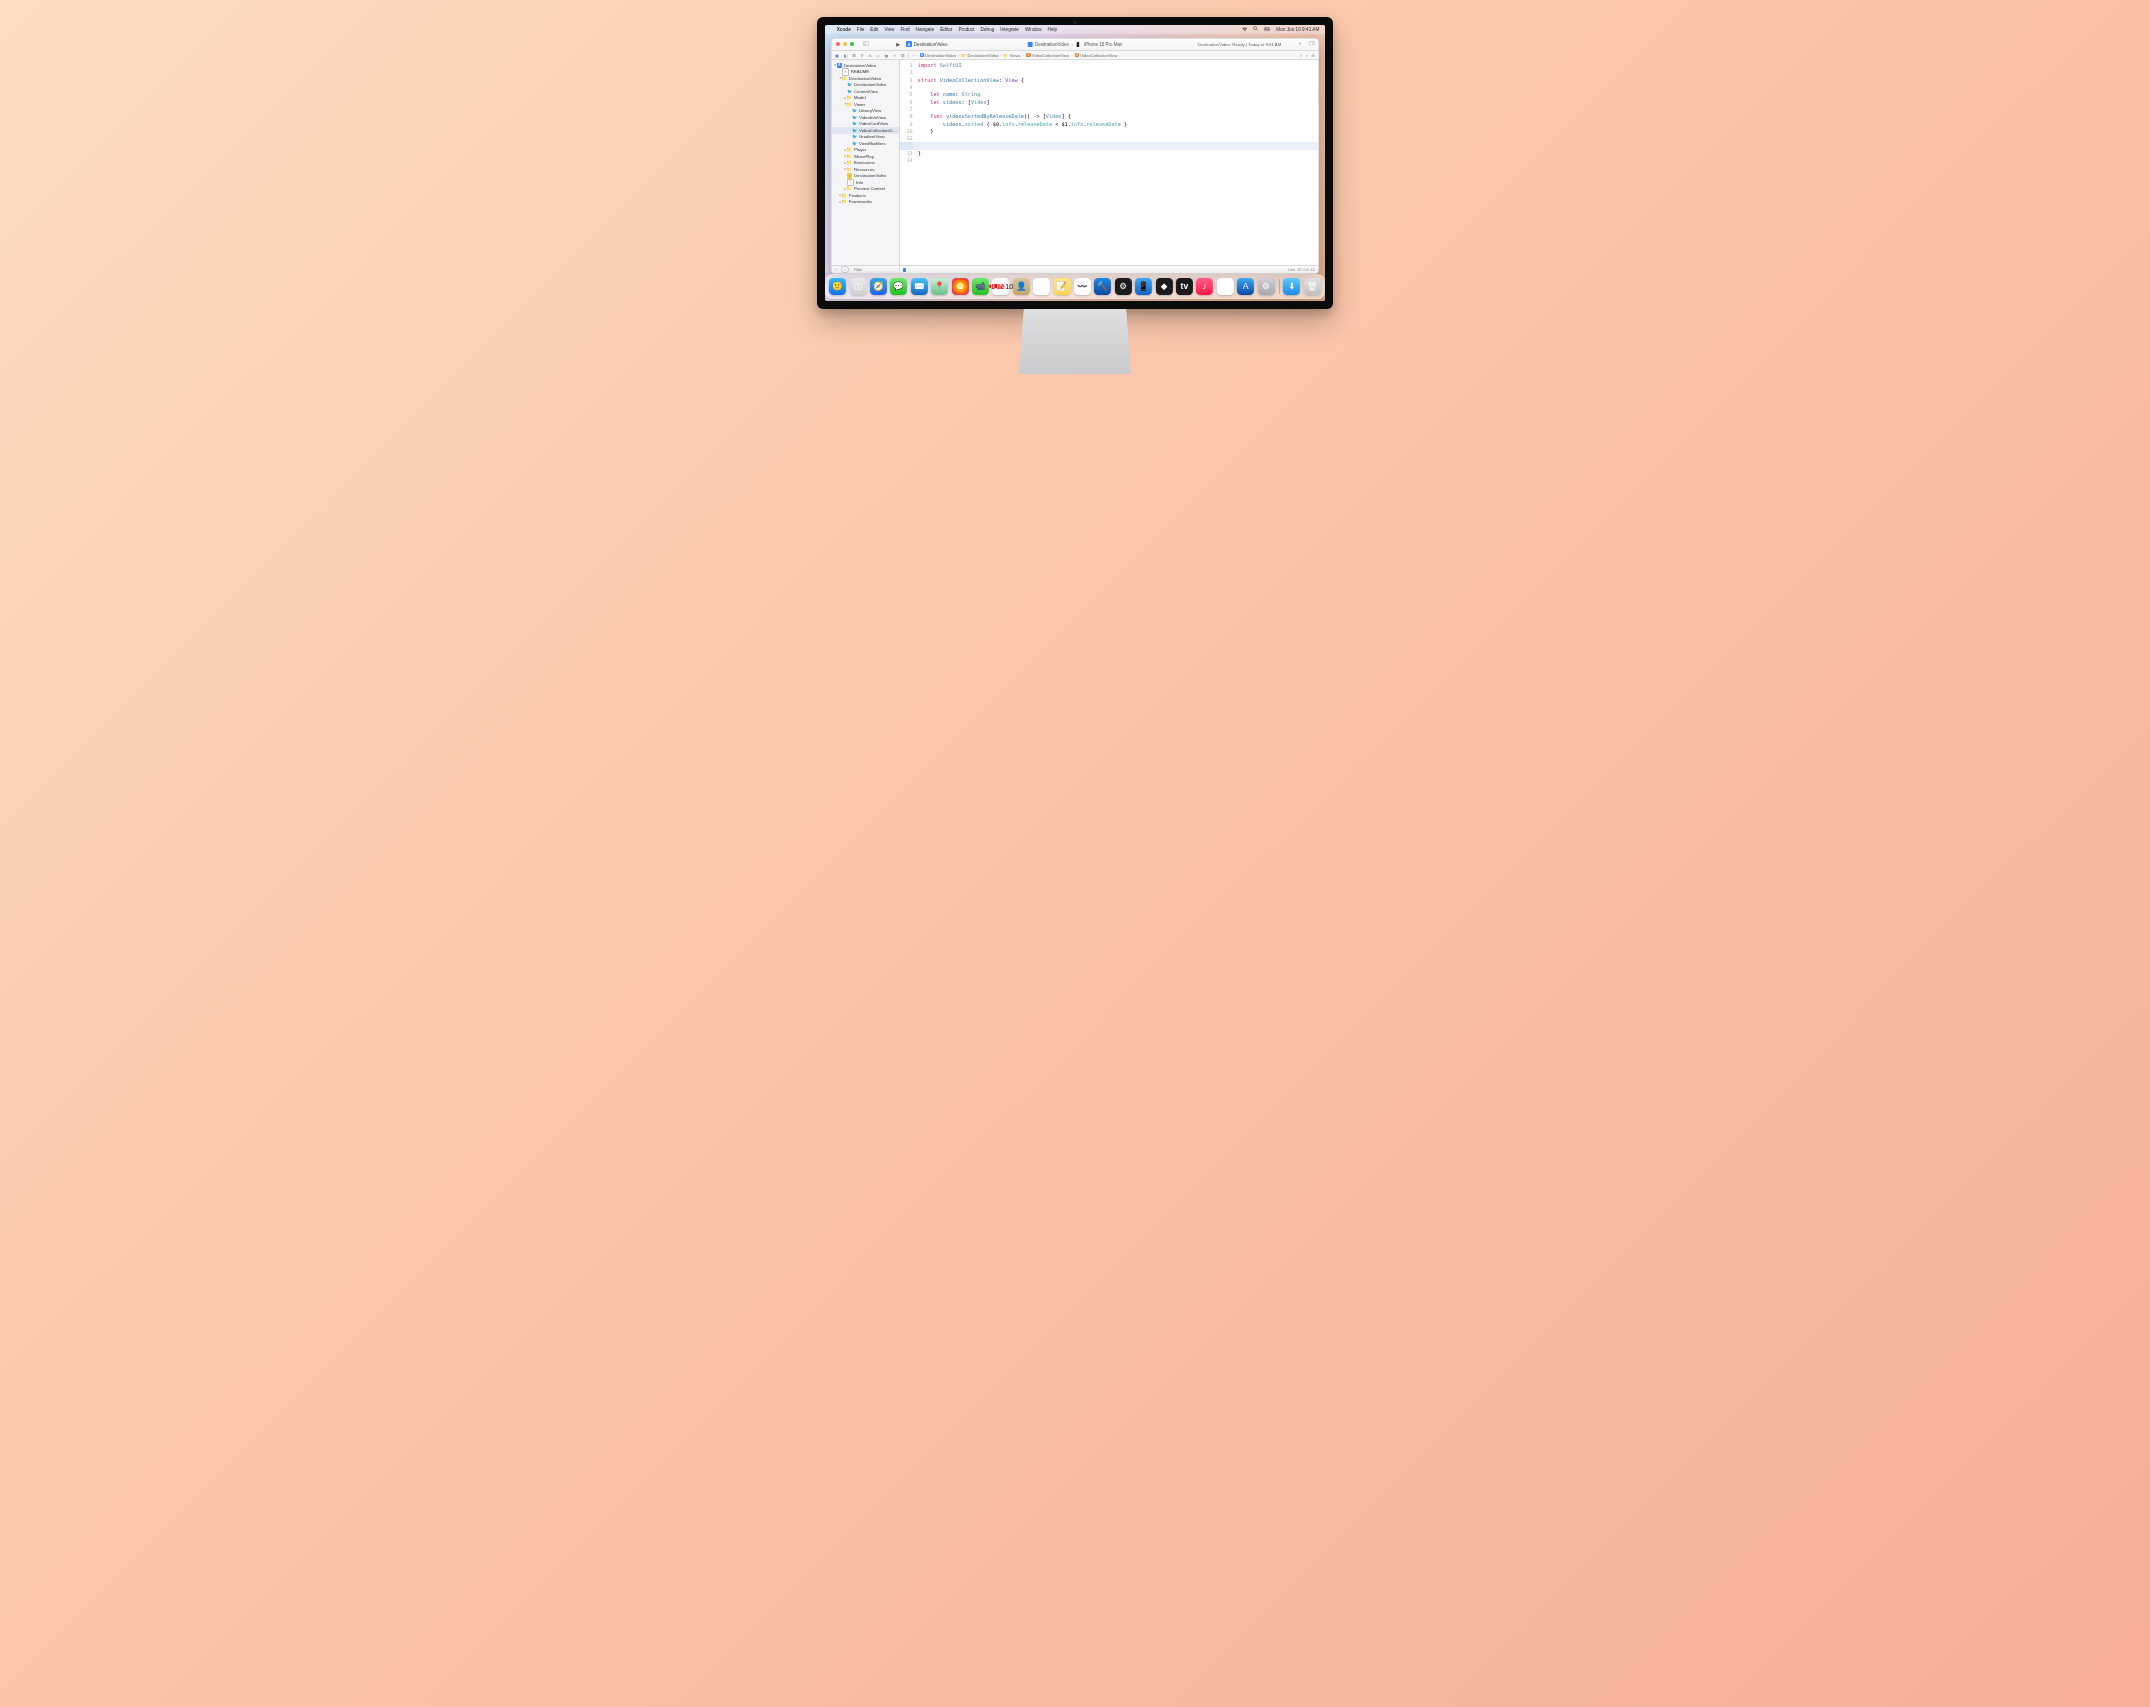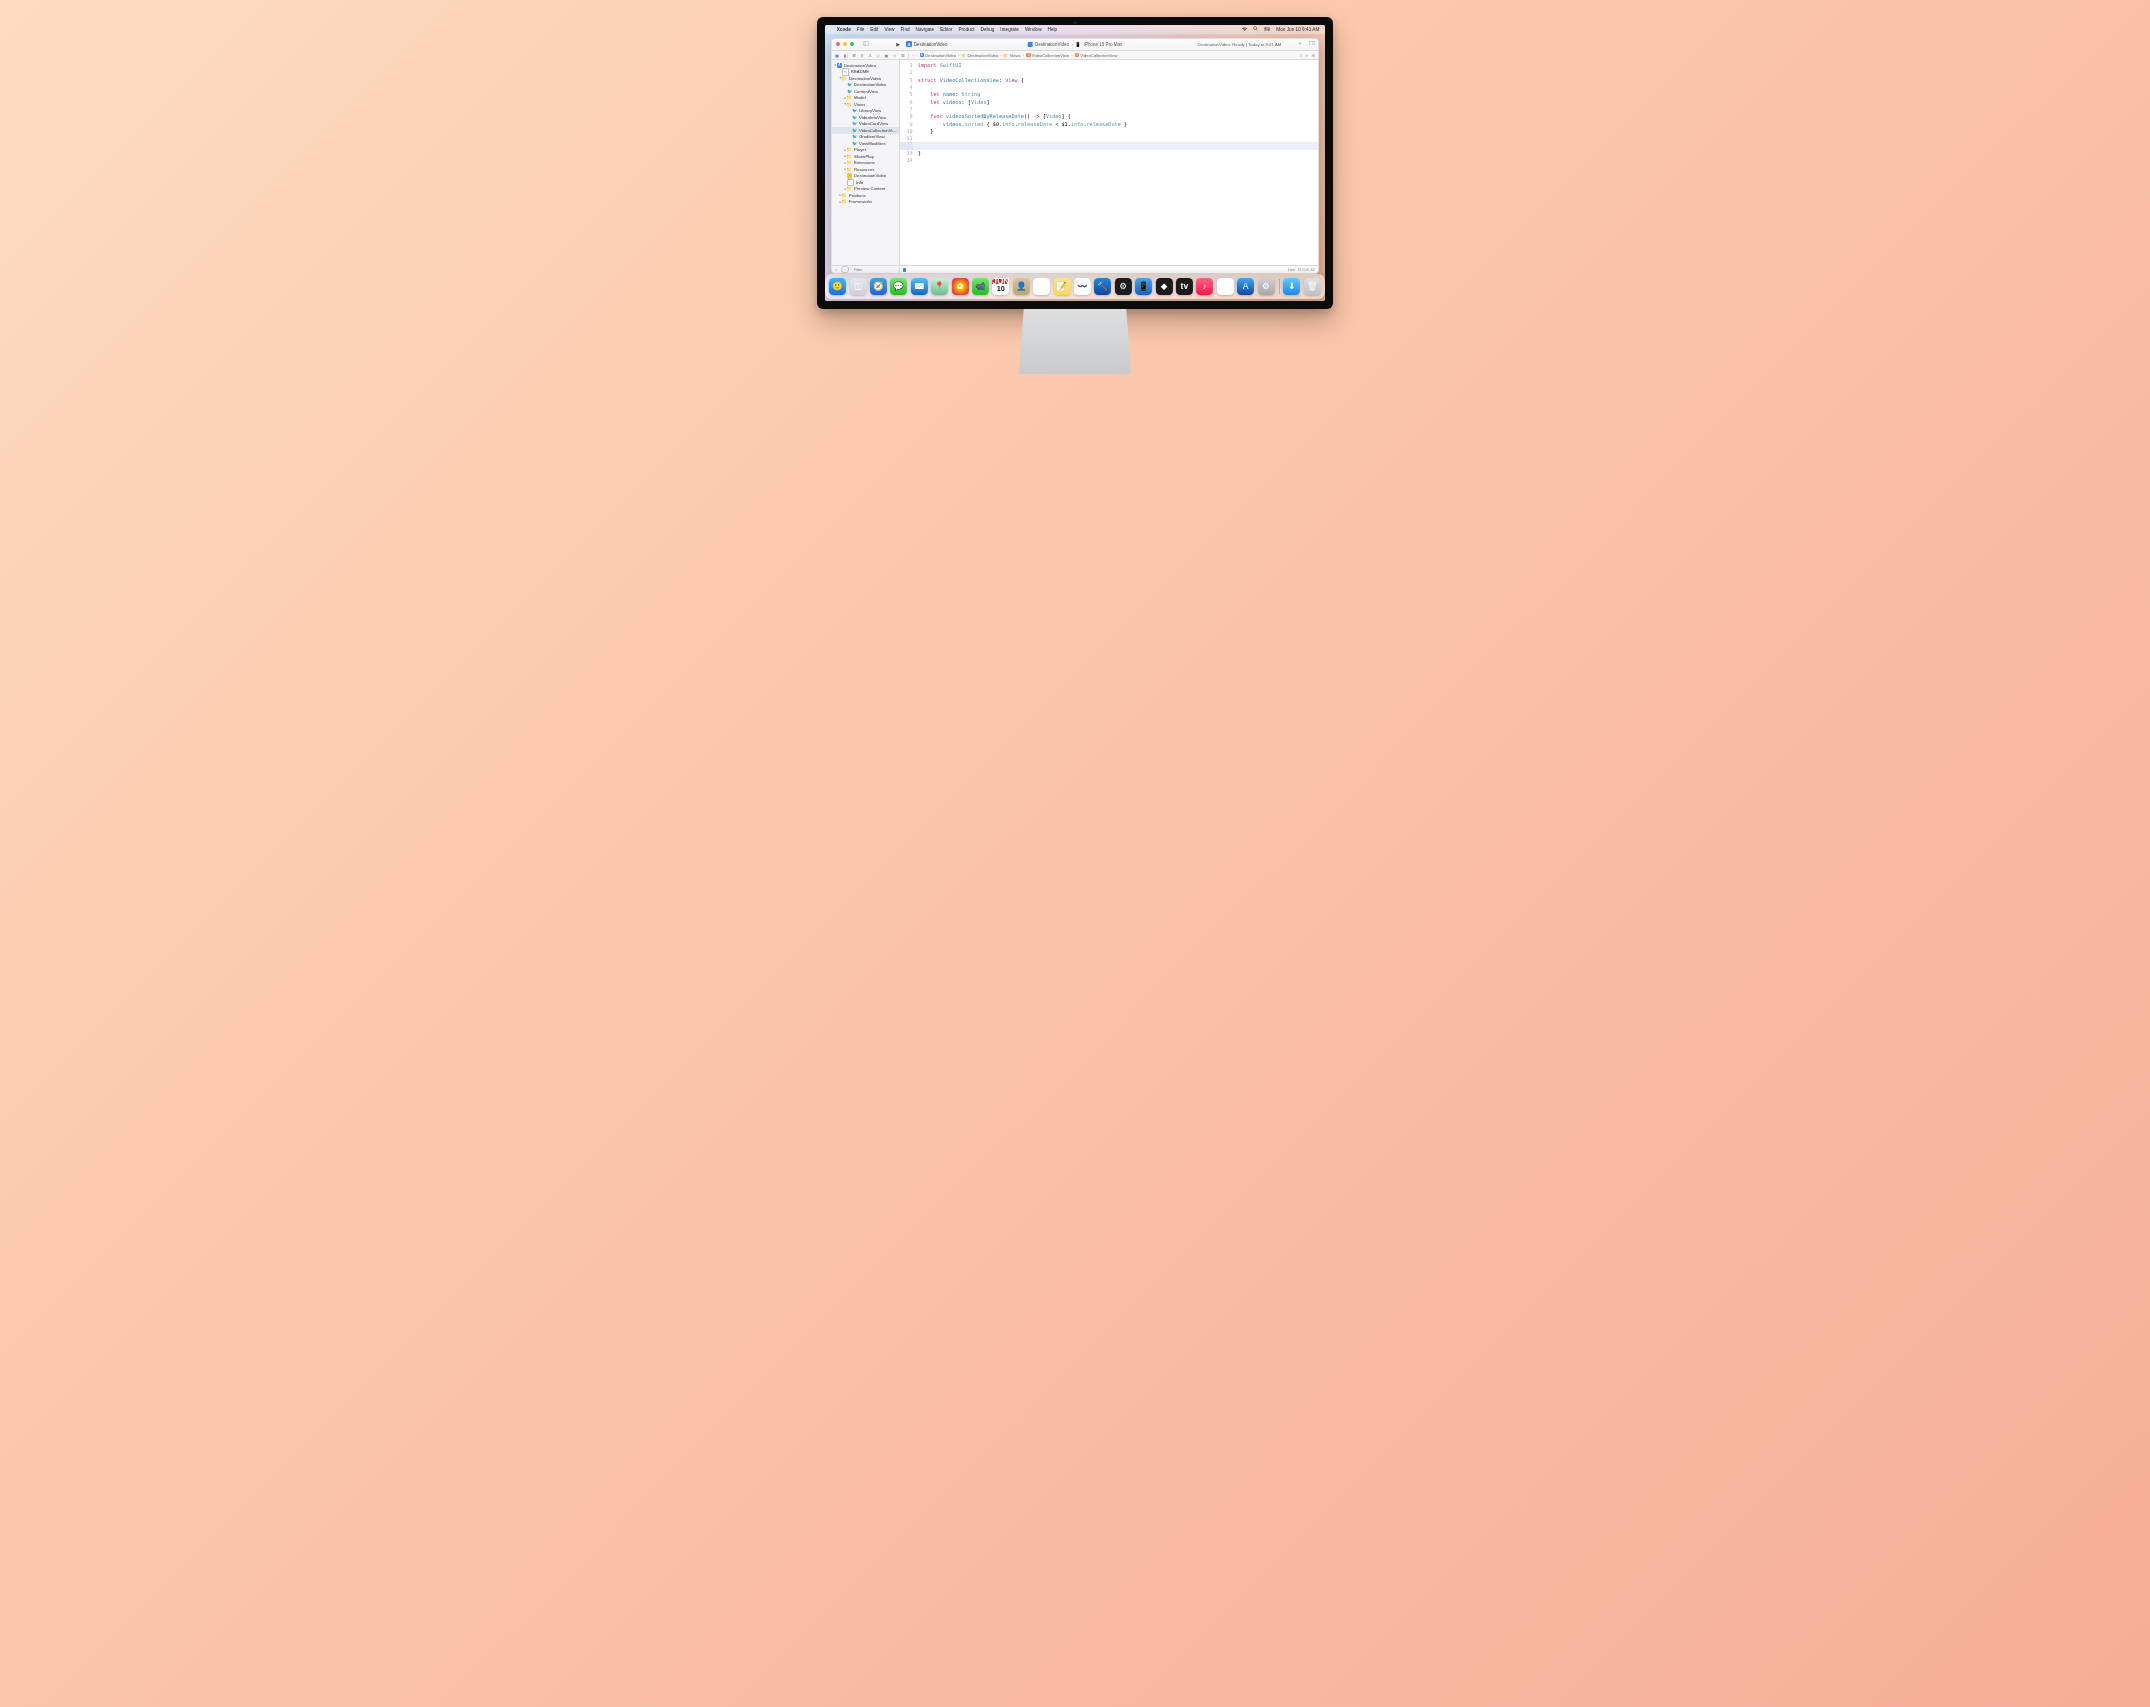--- a/index.html
+++ b/index.html
@@ -146,21 +146,21 @@
   .dock .app{width:17px;height:17px;border-radius:4.3px;display:flex;align-items:center;justify-content:center;font-size:8.6px;color:#fff;box-shadow:0 0.9px 2.2px rgba(0,0,0,.2);}
   .dock .divider{width:0.4px;height:15.5px;background:rgba(0,0,0,.2);margin:0 0.9px;}
   .finder{background:linear-gradient(#39b7ff,#1572e8);}
   .launchpad{background:linear-gradient(#e8e8ec,#cfcfd4);}
   .safari{background:linear-gradient(#34aadc,#1d62f0);}
   .messages{background:linear-gradient(#6fe86f,#20c020);}
   .mail{background:linear-gradient(#4fc3f7,#1565c0);}
   .maps{background:linear-gradient(#c8f0d7,#6cc08b);}
   .photos{background:radial-gradient(circle,#ffeb3b,#ff9800 40%,#f44336 70%,#9c27b0);}
   .facetime{background:linear-gradient(#6fe86f,#20c020);}
-  .calendar{background:#fff;color:#e11;flex-direction:column;font-size:3.4px;font-weight:700;}
+  .calendar{background:#fff;color:#e11;flex-direction:row;font-size:3.4px;font-weight:400;}
   .calendar .mon{background:#e11;color:#fff;width:100%;text-align:center;border-radius:3.4px 3.4px 0 0;line-height:4.7px;}
   .calendar .day{color:#111;font-size:7.3px;}
   .contacts{background:linear-gradient(#d7c49e,#c0a66a);}
   .reminders{background:#fff;}
   .notes{background:linear-gradient(#ffe57f,#ffd54f);}
   .freeform{background:#fff;}
   .xcode{background:linear-gradient(#1e88e5,#0d47a1);}
   .appstoredev{background:#1b1b1e;}
   .simulator{background:linear-gradient(#42a5f5,#1565c0);}
   .arcade{background:#1b1b1e;}

